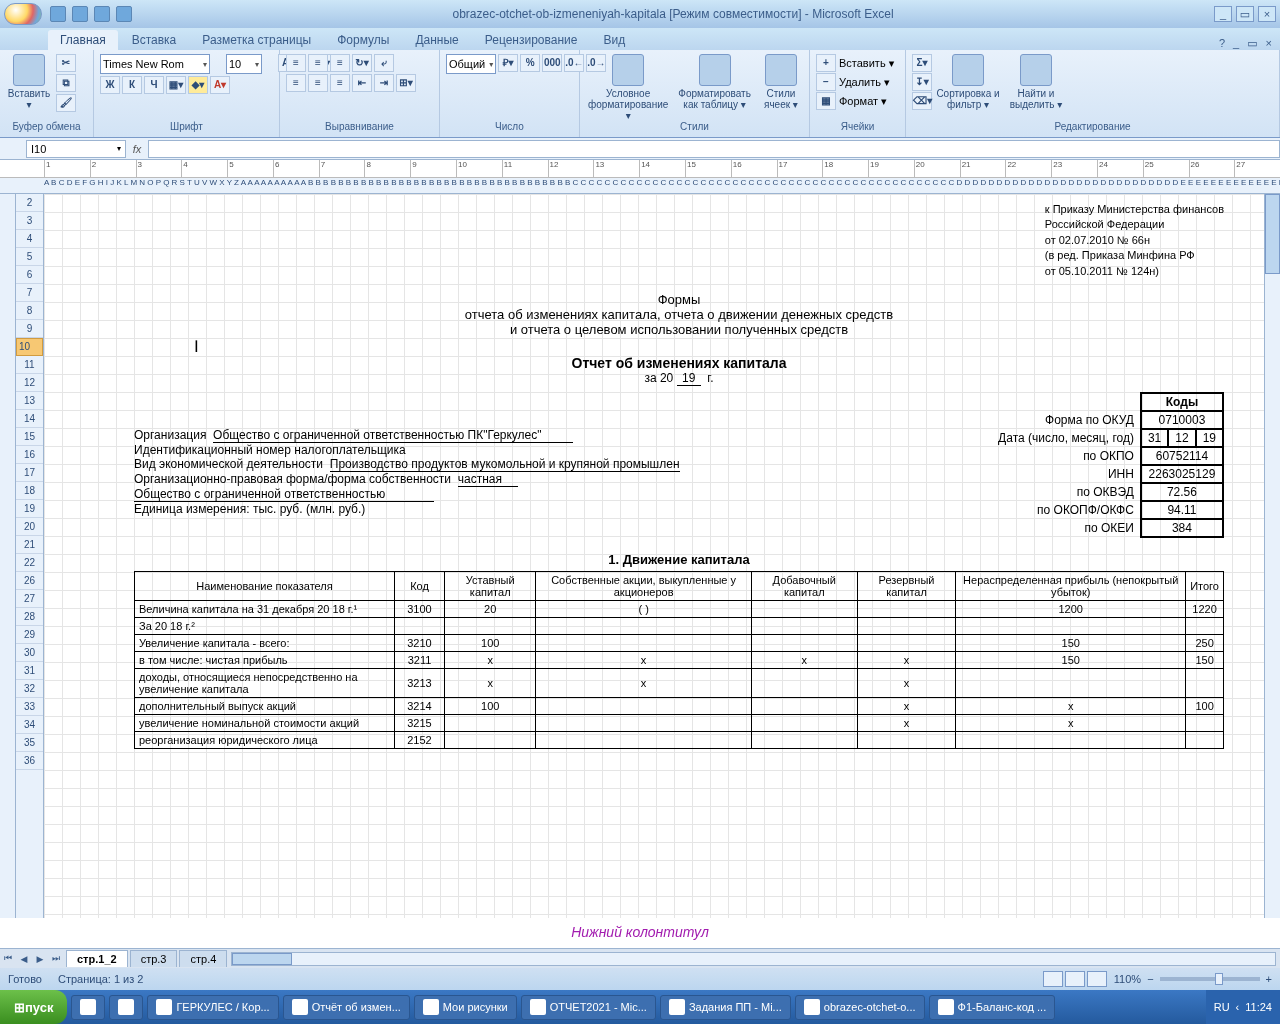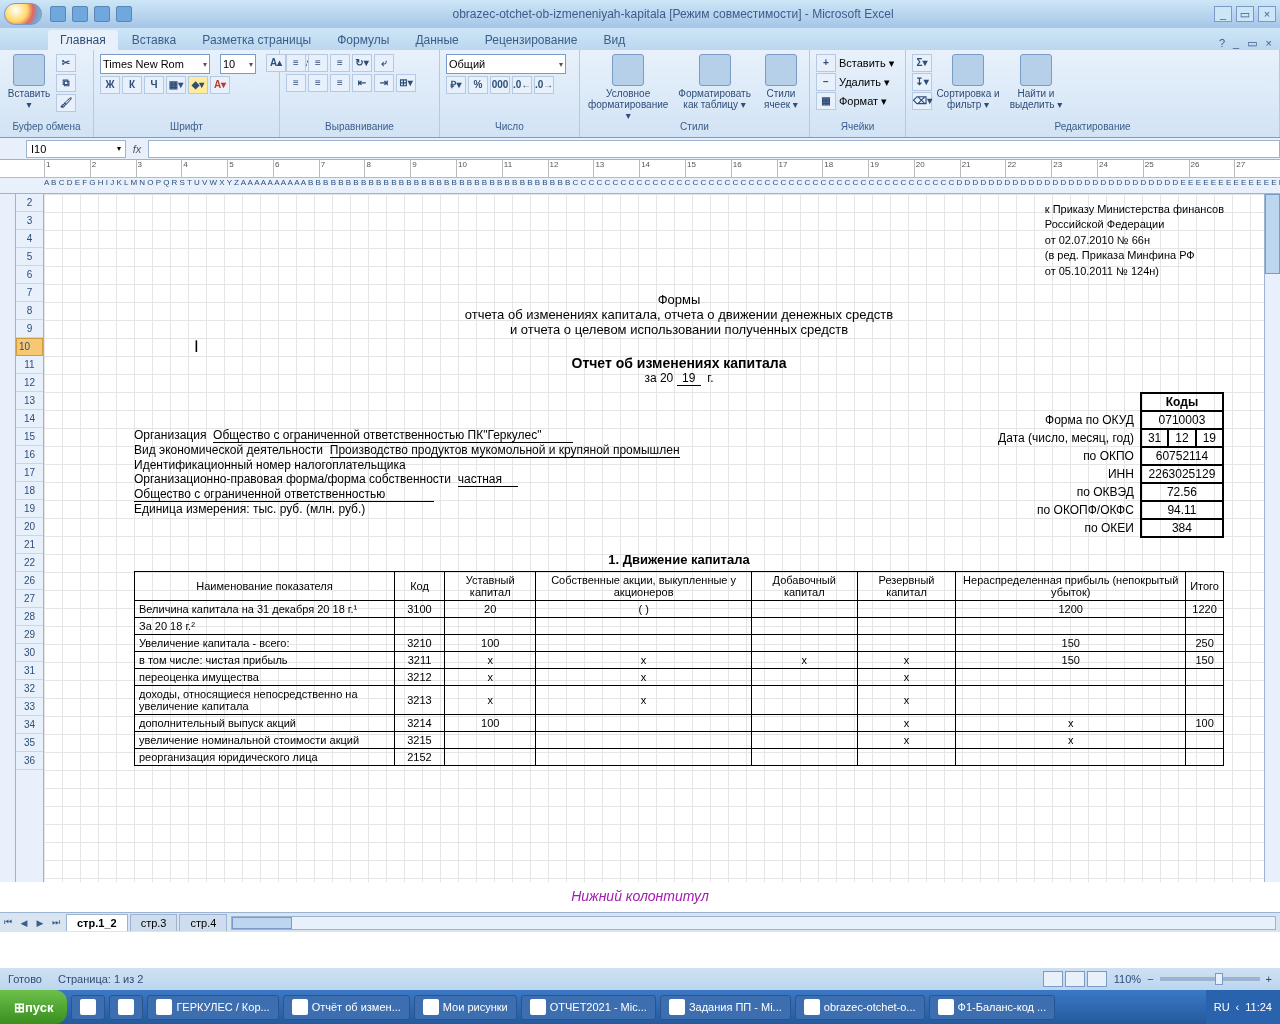--- a/index.html
+++ b/index.html
@@ -57,21 +57,21 @@
   .colhdrs-strip{height:16px;background:#e8f1fb;border-bottom:1px solid #9cb4d1;font-size:8px;color:#2e4d78;overflow:hidden;white-space:nowrap;padding-left:44px;}
   .footer-area{height:30px;background:#fff;text-align:center;color:#a21caf;font-size:14px;font-style:italic;padding-top:6px;}
   
   .sheet-tabs { height:20px; background:#d9e4f1; display:flex; align-items:center; border-top:1px solid #9cb4d1;}
   .nav-btn{width:16px;text-align:center;color:#3b5d8a;font-size:9px;}
   .stab{padding:2px 10px;font-size:11px;background:#cdddee;border:1px solid #9cb4d1;border-bottom:none;margin-left:2px;text-align:right;}
   .stab.active{background:#fff;font-weight:bold;}
   .scroll-h{flex:1;height:14px;background:#e8f1fb;border:1px solid #9cb4d1;margin:0 4px;position:relative;}
   .scroll-thumb{position:absolute;left:0;width:60px;height:100%;background:#bcd6ef;border:1px solid #7a9ac9;}
   
-  .statusbar{height:22px;background:linear-gradient(#cfe0f2,#bcd6ef);display:flex;align-items:center;padding:0 8px;font-size:11px;color:#2e4d78;margin-top:36px;}
+  .statusbar{height:22px;background:linear-gradient(#cfe0f2,#bcd6ef);display:flex;align-items:center;padding:0 8px;font-size:11px;color:#2e4d78;}
   .statusbar .spacer{flex:1;}
   .view-btn{width:20px;height:16px;border:1px solid #7a9ac9;background:#e8f1fb;margin:0 1px;}
   .zoom-slider{width:100px;height:4px;background:#9cb4d1;margin:0 6px;position:relative;}
   .zoom-slider .th{position:absolute;left:55%;top:-4px;width:8px;height:12px;background:#e8f1fb;border:1px solid #7a9ac9;}
   
   .taskbar{height:34px;background:linear-gradient(#3b78c4,#245a9e);display:flex;align-items:center;color:#fff;font-size:11px;}
   .start{background:linear-gradient(#6cc04a,#3a8e1f);height:100%;padding:0 14px;display:flex;align-items:center;font-weight:bold;font-size:13px;border-radius:0 12px 12px 0;}
   .task{height:25px;background:#3d6fb0;border:1px solid #2a5690;margin-left:4px;display:flex;align-items:center;padding:0 8px;gap:4px;max-width:140px;overflow:hidden;white-space:nowrap;border-radius:3px;}
   .task .ti{width:16px;height:16px;background:#fff;border-radius:2px;}
   .tray{margin-left:auto;height:100%;background:#2a63ad;display:flex;align-items:center;padding:0 8px;gap:6px;}
@@ -120,21 +120,21 @@
       <div class="col">
         <div class="tiny-btn">✂</div>
         <div class="tiny-btn">⧉</div>
         <div class="tiny-btn">🖌</div>
       </div>
     </div>
     <div class="grp-label">Буфер обмена</div>
   </div>
   <div class="grp" style="width:186px;">
     <div class="grp-body" style="flex-direction:column;gap:2px;">
-      <div style="display:flex;gap:10px;">
+      <div style="display:flex;gap:16px;">
         <div class="sel" style="width:110px;">
             <span>Times New Rom</span>
             <span class="dd">▾</span>
           </div>
         <div class="sel" style="width:36px;">
             <span>10</span>
             <span class="dd">▾</span>
           </div>
         <div class="tiny-btn">A▴</div>
         <div class="tiny-btn">A▾</div>
@@ -164,21 +164,21 @@
         <div class="tiny-btn">≡</div>
         <div class="tiny-btn">≡</div>
         <div class="tiny-btn">⇤</div>
         <div class="tiny-btn">⇥</div>
         <div class="tiny-btn">⊞▾</div>
       </div>
     </div>
     <div class="grp-label">Выравнивание</div>
   </div>
   <div class="grp" style="width:140px;">
-    <div class="grp-body" style="flex-direction:column;gap:2px;">
+    <div class="grp-body" style="flex-direction:row;gap:2px;">
       <div class="sel" style="width:120px;">
           <span>Общий</span>
           <span class="dd">▾</span>
         </div>
       <div style="display:flex;gap:2px;">
         <div class="tiny-btn">₽▾</div>
         <div class="tiny-btn">%</div>
         <div class="tiny-btn">000</div>
         <div class="tiny-btn">.0←</div>
         <div class="tiny-btn">.0→</div>
@@ -314,22 +314,22 @@
       <div class="center" style="font-weight:bold;font-size:14px;">Отчет об изменениях капитала</div>
       <div class="center">
         <span>за 20</span> <span class="und" style="min-width:24px;">19</span> &nbsp;<span>г.</span>
       </div>
 
       <div style="display:flex;margin-top:6px;">
         <div style="flex:1;">
           <div style="height:18px;"></div>
           <div style="height:18px;"></div>
           <div><span>Организация</span>&nbsp;&nbsp;<span class="und" style="min-width:360px;">Общество с ограниченной ответственностью ПК"Геркулес"</span></div>
+          <div>Идентификационный номер налогоплательщика</div>
           <div><span>Вид экономической деятельности</span>&nbsp;&nbsp;<span class="und" style="min-width:330px;">Производство продуктов мукомольной и крупяной промышлен</span></div>
-          <div>Идентификационный номер налогоплательщика</div>
           <div><span>Организационно-правовая форма/форма собственности</span>&nbsp;&nbsp;<span class="und" style="min-width:60px;">частная</span></div>
           <div class="und" style="min-width:300px;">Общество с ограниченной ответственностью</div>
           <div>Единица измерения: тыс. руб. (млн. руб.)</div>
         </div>
         <table class="codes-table">
           <tbody>
               <tr>
                 <td class="noborder"></td>
                 <th colspan="3">Коды</th>
               </tr>
@@ -427,30 +427,20 @@
               <td class="left">в том числе: чистая прибыль</td>
               <td>3211</td>
               <td>х</td>
               <td>х</td>
               <td>х</td>
               <td>х</td>
               <td>150</td>
               <td>150</td>
             </tr>
             <tr>
-              <td class="left">переоценка имущества</td>
-              <td>3212</td>
-              <td>х</td>
-              <td>х</td>
-              <td></td>
-              <td>х</td>
-              <td></td>
-              <td></td>
-            </tr>
-            <tr>
               <td class="left">доходы, относящиеся непосредственно на увеличение капитала</td>
               <td>3213</td>
               <td>х</td>
               <td>х</td>
               <td></td>
               <td>х</td>
               <td></td>
               <td></td>
             </tr>
             <tr>

